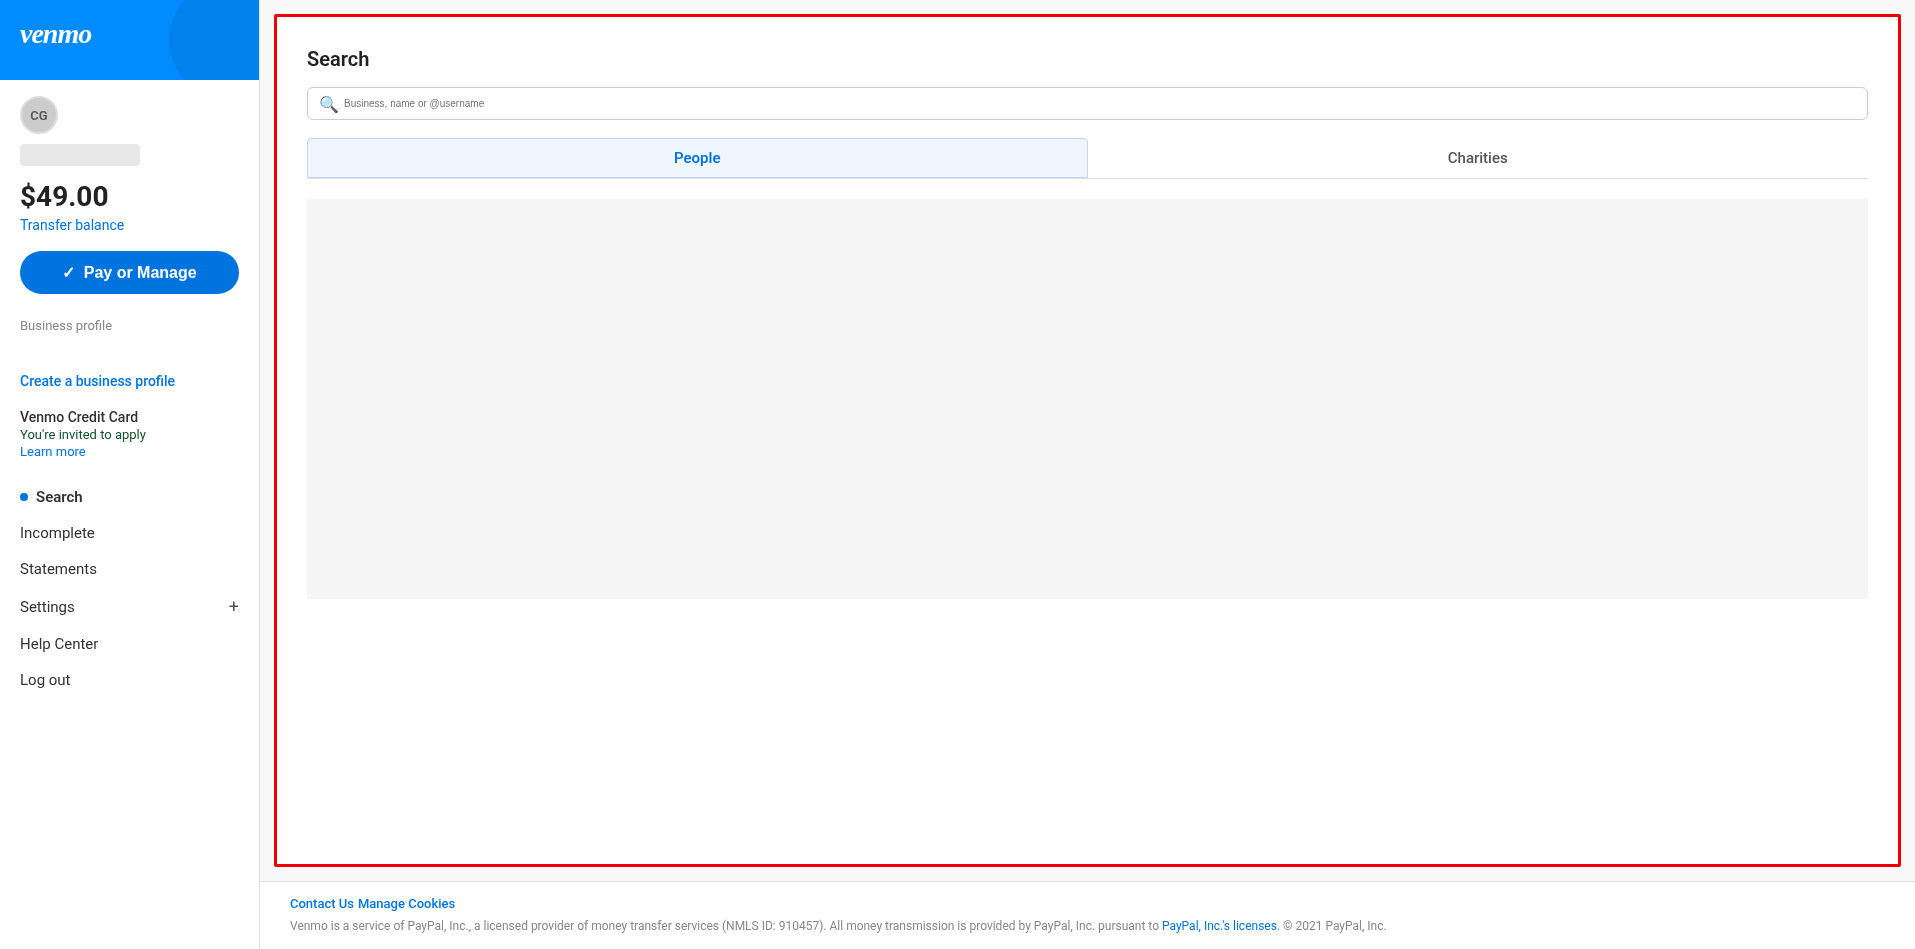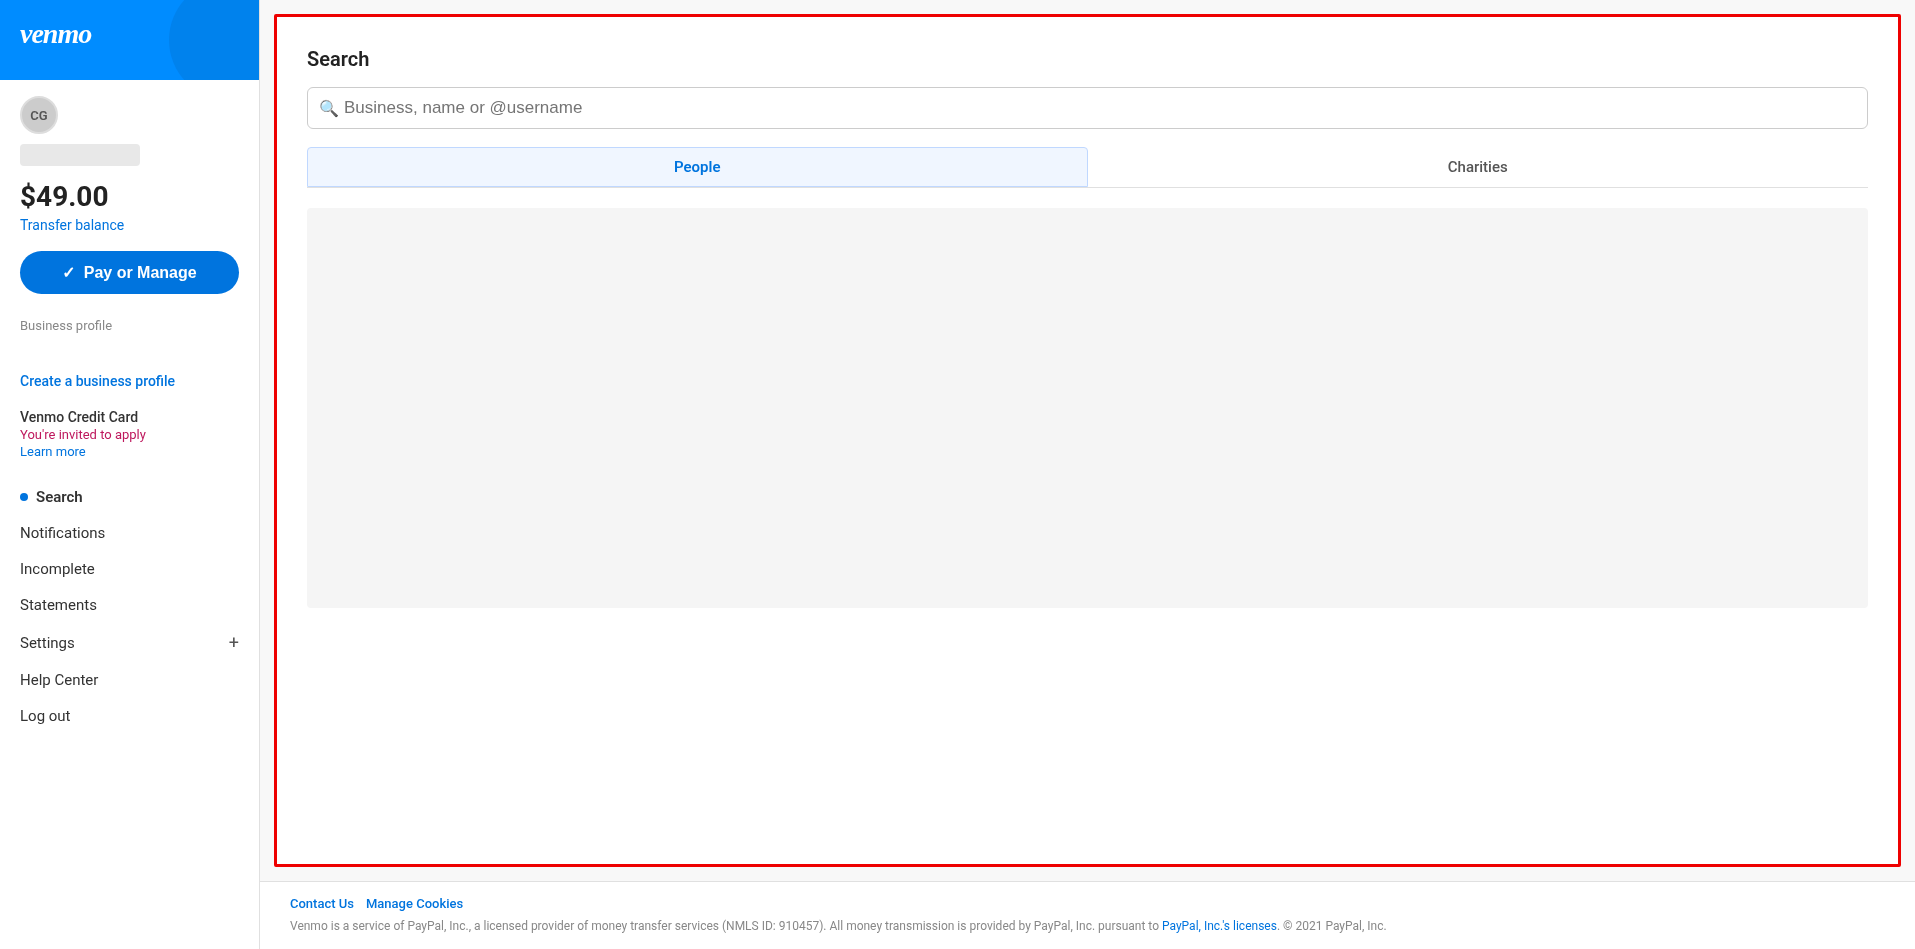--- a/index.html
+++ b/index.html
@@ -119,21 +119,21 @@
     .sidebar-link {
       font-size: 14px;
       color: #0074de;
       cursor: pointer;
       font-weight: 500;
       margin-top: 40px;
     }
 
     .sidebar-credit-card { margin-bottom: 20px; }
     .sidebar-credit-card-title { font-size: 14px; color: #333; font-weight: 500; margin-bottom: 2px; }
-    .sidebar-credit-card-sub { font-size: 13px; color: #be185d; margin-bottom: 2px; }
+    .sidebar-credit-card-sub { font-size: 13px; color: #14532d; margin-bottom: 2px; }
     .sidebar-credit-card-link { font-size: 13px; color: #0074de; cursor: pointer; }
 
     .sidebar-nav { margin-top: 10px; }
 
     .nav-item {
       display: flex;
       align-items: center;
       padding: 9px 0;
       font-size: 15px;
       color: #333;
@@ -192,21 +192,21 @@
       transform: translateY(-50%);
       color: #aaa;
       font-size: 16px;
     }
 
     .search-input {
       width: 100%;
       padding: 10px 14px 10px 36px;
       border: 1px solid #ccc;
       border-radius: 6px;
-      font-size: 17px;
+      font-size: 10px;
       color: #333;
       outline: none;
       background: #fff;
     }
 
     .search-tabs {
       display: flex;
       border-bottom: 1px solid #e0e0e0;
       margin-bottom: 20px;
     }
@@ -240,21 +240,21 @@
     .footer {
       background: #fff;
       border-top: 1px solid #e0e0e0;
       padding: 14px 30px;
       font-size: 12px;
       color: #666;
     }
 
     .footer-links {
       display: flex;
-      gap: 12px;
+      gap: 4px;
       margin-bottom: 6px;
     }
 
     .footer-link {
       color: #0074de;
       cursor: pointer;
       font-size: 13px;
       font-weight: 500;
     }
 
@@ -289,23 +289,20 @@
         <div class="sidebar-credit-card-title">Venmo Credit Card</div>
         <div class="sidebar-credit-card-sub">You're invited to apply</div>
         <div class="sidebar-credit-card-link">Learn more</div>
       </div>
 
       <nav class="sidebar-nav">
         <div class="nav-item active">
           <span>Search</span>
         </div>
         <div class="nav-item">
-          <span>Notifications</span>
-        </div>
-        <div class="nav-item">
           <span>Incomplete</span>
         </div>
         <div class="nav-item">
           <span>Statements</span>
         </div>
         <div class="nav-item">
           <span>Settings</span>
           <span class="nav-item-expand">+</span>
         </div>
         <div class="nav-item">

